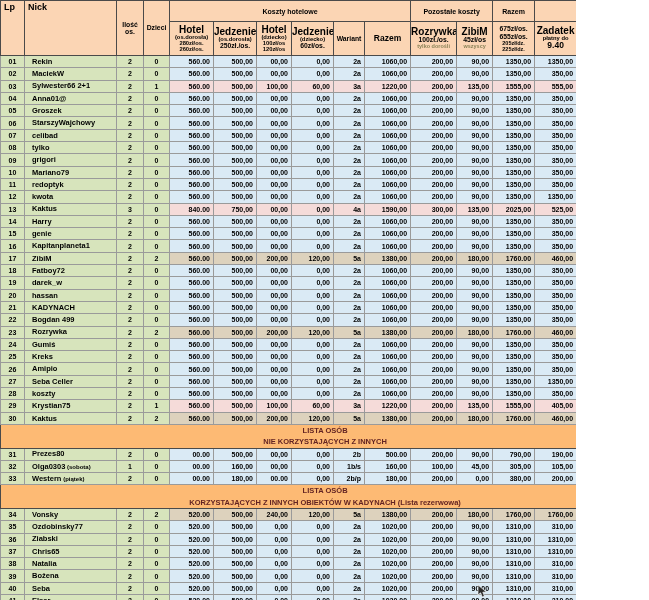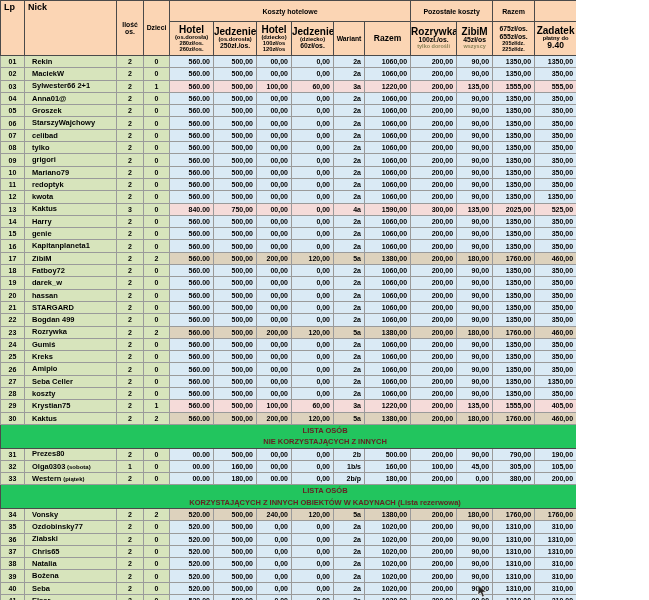--- a/index.html
+++ b/index.html
@@ -23,21 +23,21 @@
   tbody td { height:11.3px; }
   .grn { background:#d7e4bc; }
   .ctr { text-align:center; }
   .num { text-align:right; padding-right:3px; }
   .c-nick { text-align:left; padding-left:7px; font-size:7.5px; }
   .c-nick .note { font-size:6px; font-weight:700; }
   .okc { font-size:7px; color:#222; }
   tr.t-blue .num { background:#daeaf5; }
   tr.t-pink .num { background:#f5dbd9; }
   tr.t-tan  .num { background:#ddd2bd; }
-  tr.sec td { background:#22c55e; color:#632423; text-align:center;
+  tr.sec td { background:#fdba74; color:#632423; text-align:center;
               font-size:7.5px; border-color:#4a4a4a; }
   tr.sec td div { line-height:11.3px; height:11.3px; }
   .cursor { position:absolute; left:477px; top:585px; width:14px; height:13px; z-index:5; }
 </style>
 </head>
 <body>
 
 <div class="sheet">
   <table>
     <colgroup>
@@ -505,21 +505,21 @@
           <td class="num bl">200,00</td>
           <td class="num">90,00</td>
           <td class="num bl">1350,00</td>
           <td class="num bl">350,00</td>
           <td class="grn ctr okc">•</td>
           <td class="num">1000,00</td>
           <td class="grn"></td>
         </tr>
         <tr class="t-blue">
           <td class="grn ctr">21</td>
-          <td class="grn c-nick">STARGARD</td>
+          <td class="grn c-nick">KADYNACH</td>
           <td class="grn ctr">2</td>
           <td class="grn ctr">0</td>
           <td class="num bl">560.00</td>
           <td class="num">500,00</td>
           <td class="num">00,00</td>
           <td class="num">0,00</td>
           <td class="num ctr">2a</td>
           <td class="num">1060,00</td>
           <td class="num bl">200,00</td>
           <td class="num">90,00</td>

